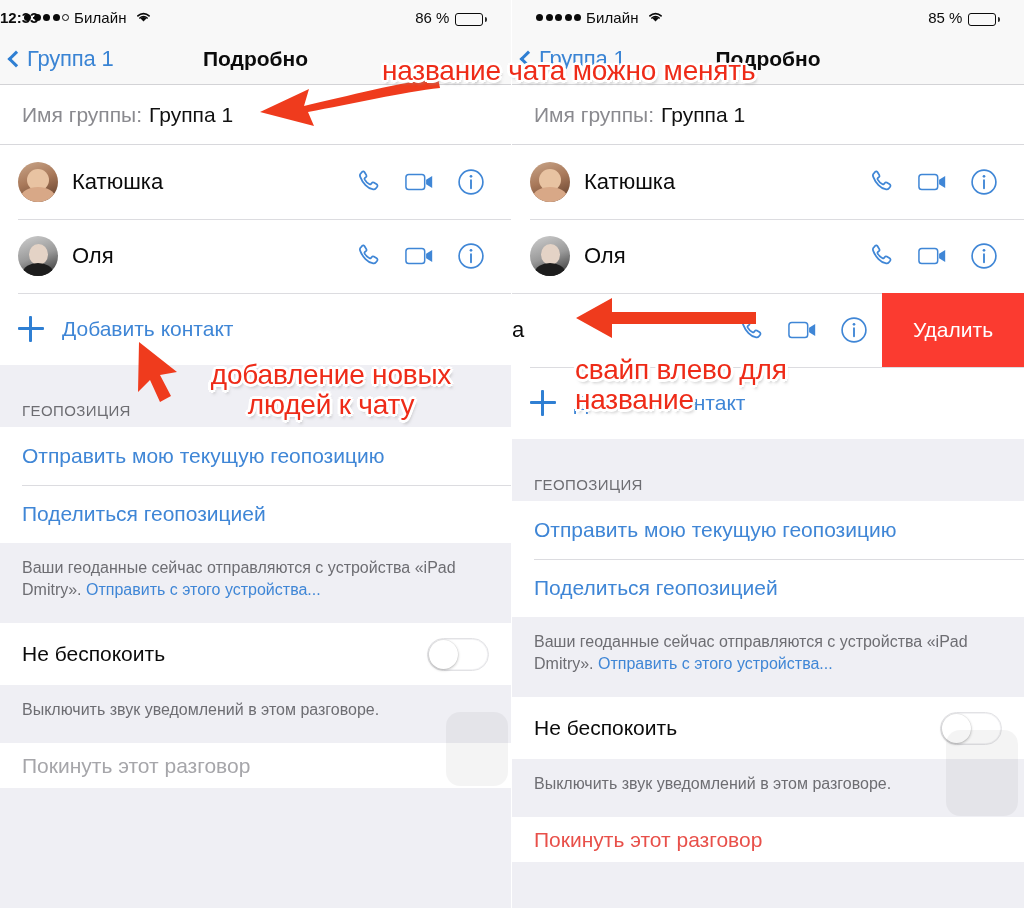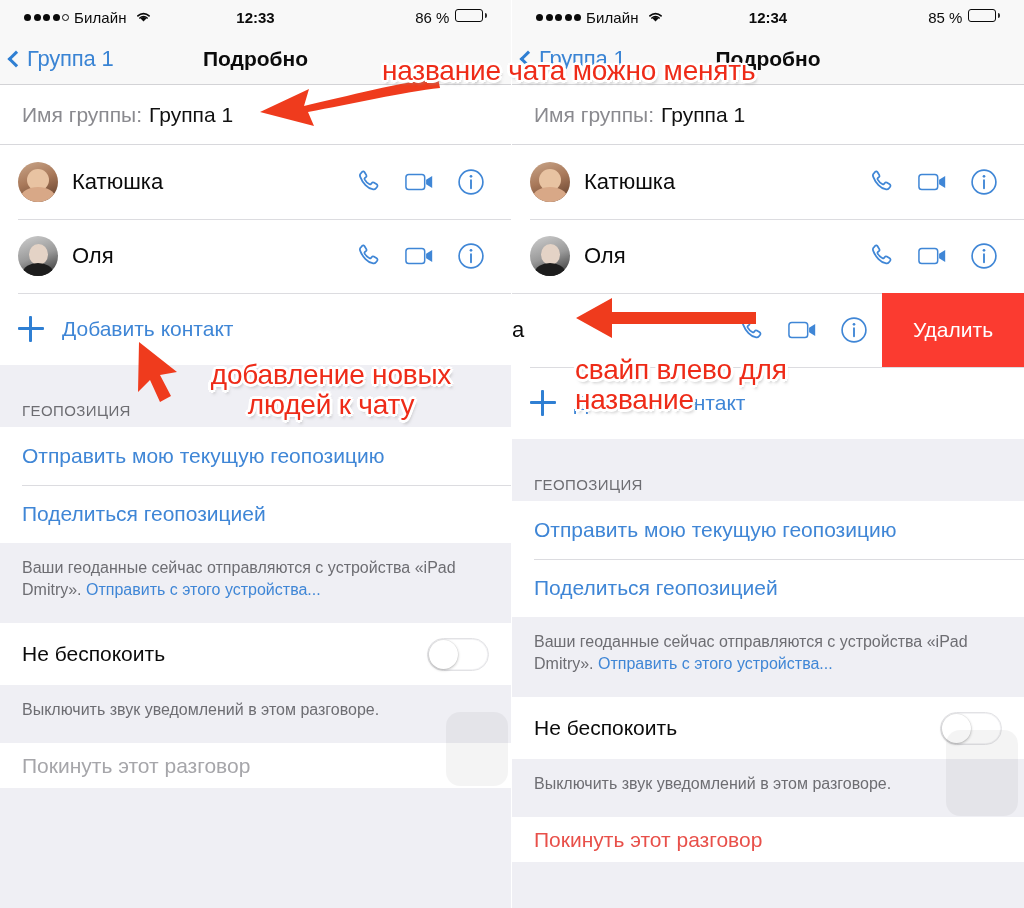--- a/index.html
+++ b/index.html
@@ -20,25 +20,25 @@
     padding: 0 24px; position: relative;
     font-size: 15px; color: #0b0b0b; font-weight: bold;
   }
   .sb-left { display: flex; align-items: center; gap: 5px; }
   .dots { display: flex; align-items: center; gap: 2.5px; }
   .dot { width: 7px; height: 7px; border-radius: 50%; background: #0b0b0b; }
   .dot.hollow { background: transparent; border: 1.2px solid #0b0b0b; width: 7px; height: 7px; }
   .carrier { font-size: 15px; font-weight: normal; letter-spacing: .1px; }
   .wifi { margin-left: 3px; }
   .sb-time {
-    position: absolute; left: 0; right: 0; text-align: center;
+    position: absolute; left: 0; right: 0; text-align: left;
     font-size: 15px; font-weight: bold; pointer-events: none;
   }
   .sb-right {
-    margin-left: auto; display: flex; align-items: flex-start; gap: 6px;
+    margin-left: auto; display: flex; align-items: flex-end; gap: 6px;
     font-size: 15px; font-weight: normal;
   }
   .battery { display: flex; align-items: center; }
   .bat-body {
     width: 28px; height: 13px; border: 1.4px solid #0b0b0b;
     border-radius: 3px; padding: 1.4px; position: relative;
   }
   .bat-fill { height: 100%; background: #0b0b0b; border-radius: 1px; }
   .bat-cap {
     width: 2.4px; height: 5px; background: #0b0b0b;
@@ -352,21 +352,20 @@
         </div>
         <span class="carrier">Билайн</span>
         <span class="wifi">
           <svg width="17" height="13" viewBox="0 0 17 13">
               <path d="M8.5 11.6 L5.6 8.4 a4.2 4.2 0 0 1 5.8 0 Z" fill="#0b0b0b"></path>
               <path d="M2.9 5.9 a8 8 0 0 1 11.2 0" stroke="#0b0b0b" stroke-width="1.7" fill="none" stroke-linecap="round"></path>
               <path d="M4.9 8.0 a5.2 5.2 0 0 1 7.2 0" stroke="#0b0b0b" stroke-width="1.7" fill="none" stroke-linecap="round"></path>
             </svg>
         </span>
       </div>
-      <div class="sb-time">12:34</div>
       <div class="sb-right">
         <span>85 %</span>
         <span class="battery">
           <span class="bat-body"><span class="bat-fill" style="width:85%"></span></span>
           <span class="bat-cap"></span>
         </span>
       </div>
     </div>
 
     <div class="navbar">

